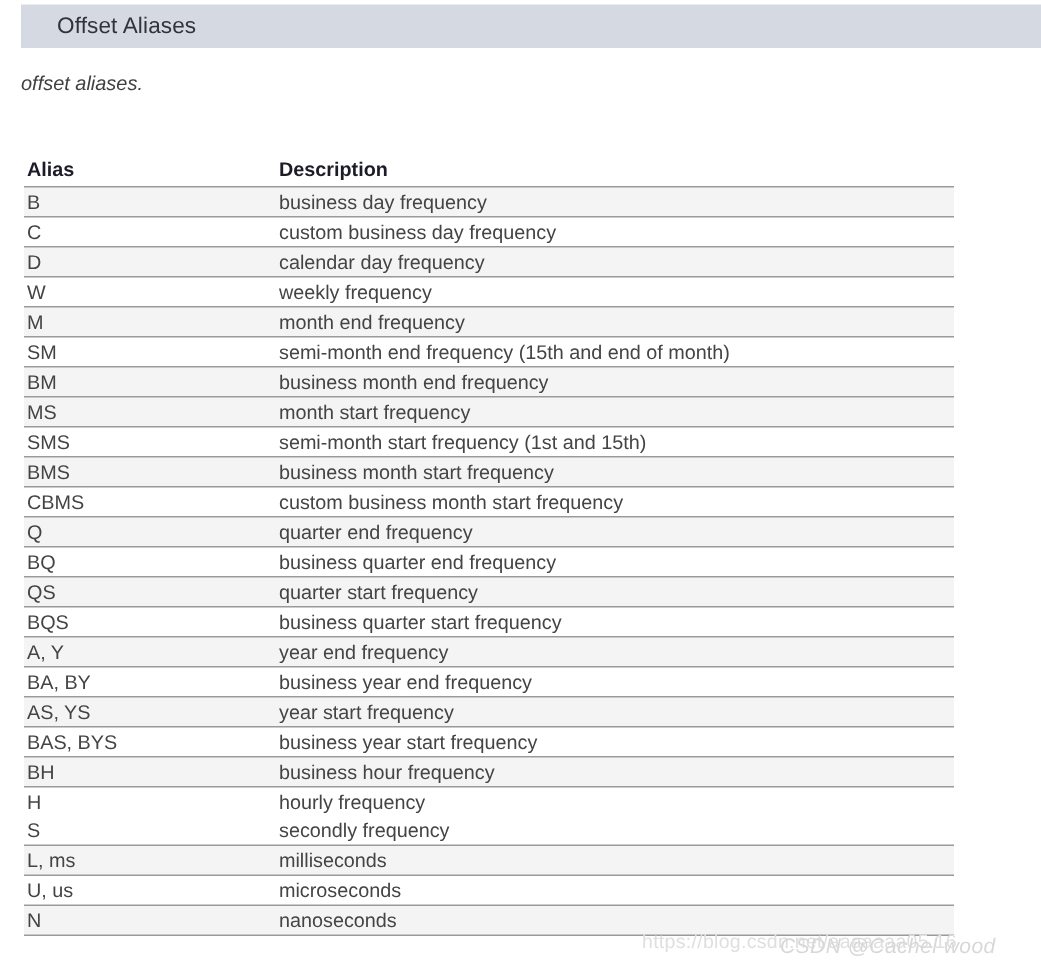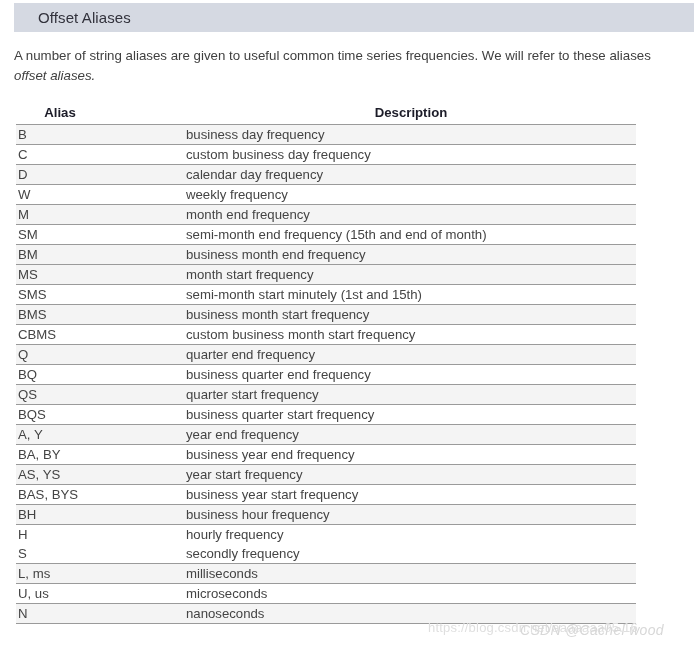--- a/index.html
+++ b/index.html
@@ -55,21 +55,21 @@
   
   .alias-table {
     position: absolute;
     left: 16px;
     top: 105px;
     width: 620px;
     border-collapse: collapse;
     font-size: 13.2px;
   }
   .alias-table th {
-    text-align: center;
+    text-align: left;
     font-weight: bold;
     color: #1c1c28;
     font-size: 13.2px;
     padding: 0 0 3px 0;
     border-bottom: 1px solid #9a9a9a;
     line-height: 16px;
   }
   .alias-table td {
     text-align: left;
     color: #444444;
@@ -116,21 +116,20 @@
   }
 </style>
 </head>
 <body>
 
 <div class="section-header">
   <div class="section-header-title">Offset Aliases</div>
 </div>
 
 <div class="intro">
-  <span>A number of string aliases are given to useful common time series frequencies. We will refer to these aliases</span>
   <span class="line2">offset aliases.</span>
 </div>
 
 <table class="alias-table">
   <thead>
     <tr>
       <th class="col-alias">Alias</th>
       <th class="col-desc">Description</th>
     </tr>
   </thead>
@@ -162,21 +161,21 @@
       <tr class="shaded">
         <td class="col-alias">BM</td>
         <td class="col-desc">business month end frequency</td>
       </tr>
       <tr class="shaded">
         <td class="col-alias">MS</td>
         <td class="col-desc">month start frequency</td>
       </tr>
       <tr class="plain">
         <td class="col-alias">SMS</td>
-        <td class="col-desc">semi-month start minutely (1st and 15th)</td>
+        <td class="col-desc">semi-month start frequency (1st and 15th)</td>
       </tr>
       <tr class="shaded">
         <td class="col-alias">BMS</td>
         <td class="col-desc">business month start frequency</td>
       </tr>
       <tr class="plain">
         <td class="col-alias">CBMS</td>
         <td class="col-desc">custom business month start frequency</td>
       </tr>
       <tr class="shaded">

